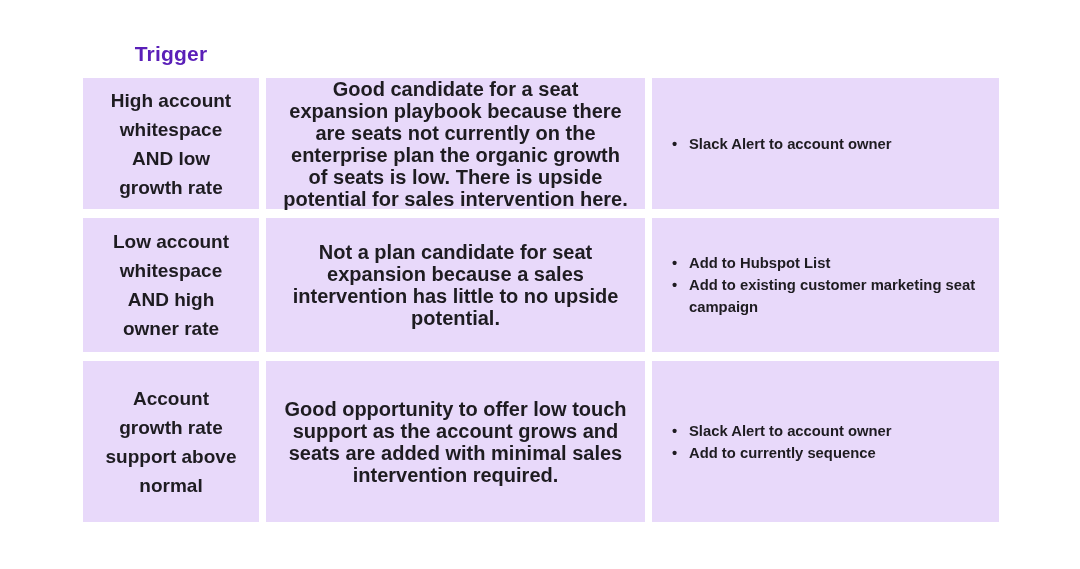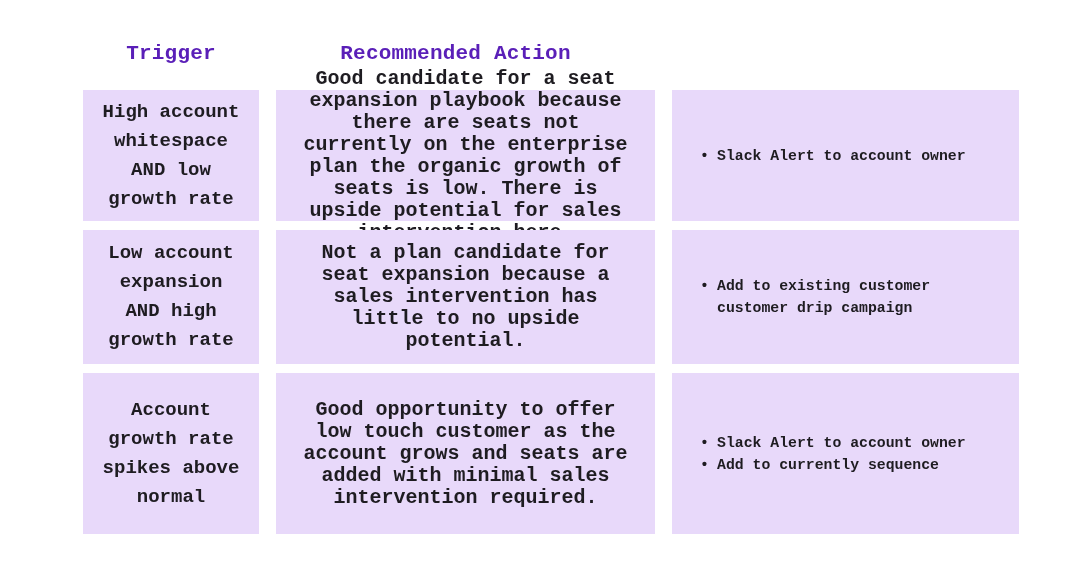--- a/index.html
+++ b/index.html
@@ -6,45 +6,45 @@
     margin: 0;
     padding: 0;
     background: #ffffff;
   }
   .canvas {
     position: relative;
     width: 1080px;
     height: 569px;
     background: #ffffff;
     overflow: hidden;
-    font-family: Liberation Mono, monospace;
+    font-family: Liberation Sans, sans-serif;
   }
   .head-row {
     position: absolute;
     left: 83px;
     top: 42px;
     display: grid;
     grid-template-columns: 176px 379px 347px;
     column-gap: 7px;
   }
   .head-cell {
     text-align: center;
     font-weight: 700;
     font-size: 21px;
     letter-spacing: 0.2px;
     color: #5a1fb8;
   }
   .body-grid {
     position: absolute;
     left: 83px;
-    top: 90px;
+    top: 78px;
     display: grid;
     grid-template-columns: 176px 379px 347px;
     grid-template-rows: 131px 134px 161px;
-    gap: 9px 17px;
+    gap: 9px 7px;
   }
   .cell {
     background: #e8d9fa;
     color: #1e1c21;
     font-weight: 700;
     display: flex;
     align-items: center;
     justify-content: center;
   }
   .trigger-cell {
@@ -60,64 +60,64 @@
     padding: 0 16px;
   }
   .action-cell {
     justify-content: flex-start;
     font-size: 14.8px;
     line-height: 22px;
     padding: 0 20px 0 19px;
   }
   ul.actions {
     list-style: none;
-    margin: 8px;
+    margin: 0;
     padding: 0;
   }
   ul.actions li {
     position: relative;
     padding-left: 18px;
   }
   ul.actions li::before {
     content: "\2022";
     position: absolute;
     left: 1px;
     top: 0;
   }
 </style>
 </head>
 <body>
 
 <div class="canvas">
 
   <div class="head-row">
     <div class="head-cell">Trigger</div>
-    <div class="head-cell">Recommended Action</div>
   </div>
 
   <div class="body-grid">
 
     <div class="cell trigger-cell">High account whitespace AND low growth rate</div>
     <div class="cell desc-cell">Good candidate for a seat expansion playbook because there are seats not currently on the enterprise plan the organic growth of seats is low. There is upside potential for sales intervention here.</div>
     <div class="cell action-cell">
       <ul class="actions">
         <li>Slack Alert to account owner</li>
       </ul>
     </div>
 
-    <div class="cell trigger-cell">Low account expansion AND high growth rate</div>
+    <div class="cell trigger-cell">Low account whitespace AND high owner rate</div>
     <div class="cell desc-cell">Not a plan candidate for seat expansion because a sales intervention has little to no upside potential.</div>
     <div class="cell action-cell">
       <ul class="actions">
-        <li>Add to existing customer customer drip campaign</li>
+        <li>Add to Hubspot List</li>
+        <li>Add to existing customer marketing seat campaign</li>
       </ul>
     </div>
 
-    <div class="cell trigger-cell">Account growth rate spikes above normal</div>
-    <div class="cell desc-cell">Good opportunity to offer low touch customer as the account grows and seats are added with minimal sales intervention required.</div>
+    <div class="cell trigger-cell">Account growth rate support above normal</div>
+    <div class="cell desc-cell">Good opportunity to offer low touch support as the account grows and seats are added with minimal sales intervention required.</div>
     <div class="cell action-cell">
       <ul class="actions">
         <li>Slack Alert to account owner</li>
         <li>Add to currently sequence</li>
       </ul>
     </div>
 
   </div>
 </div>
 

